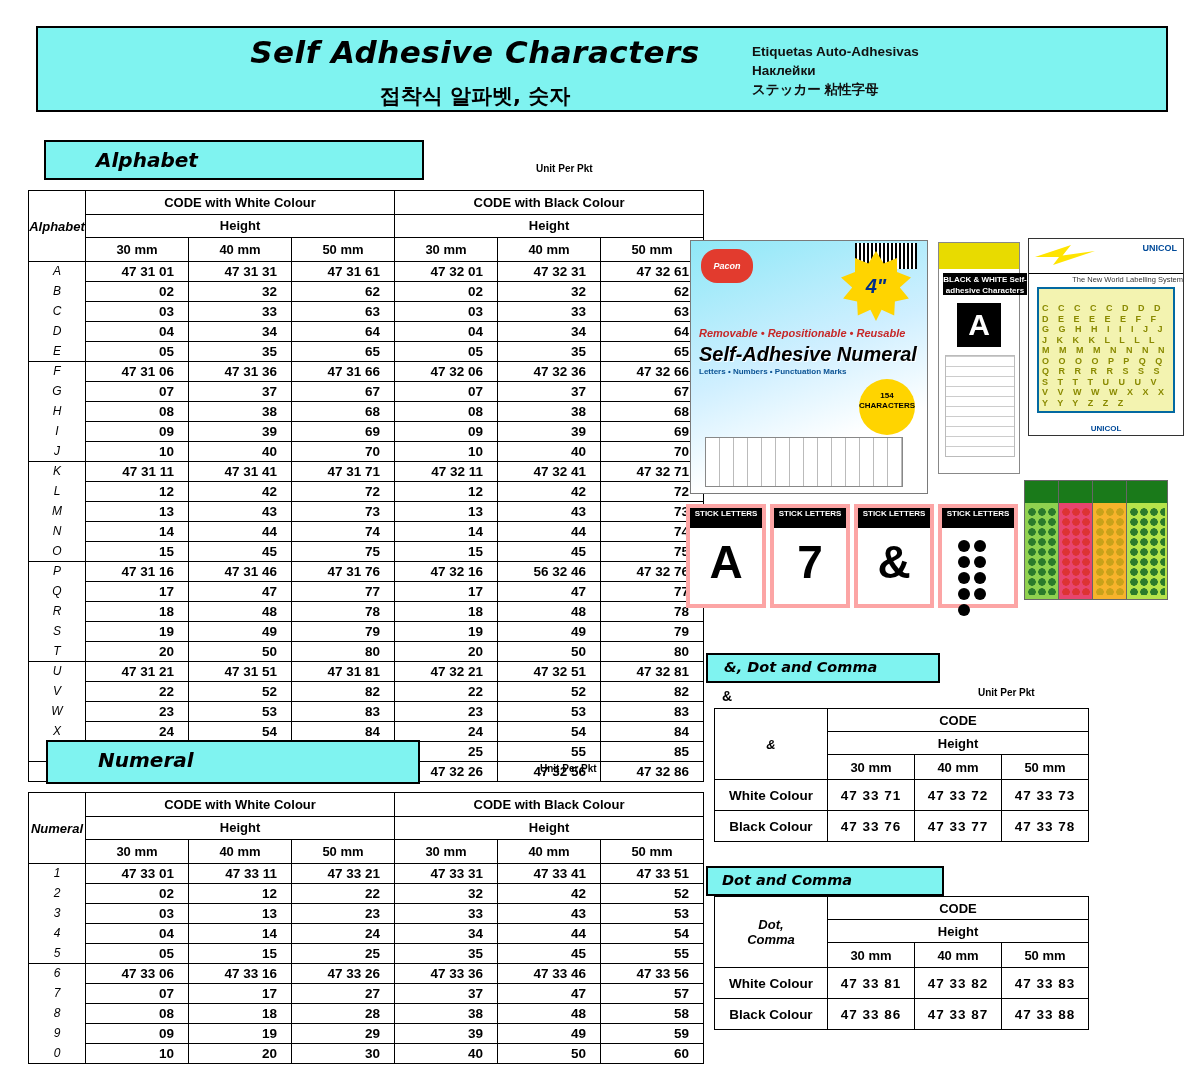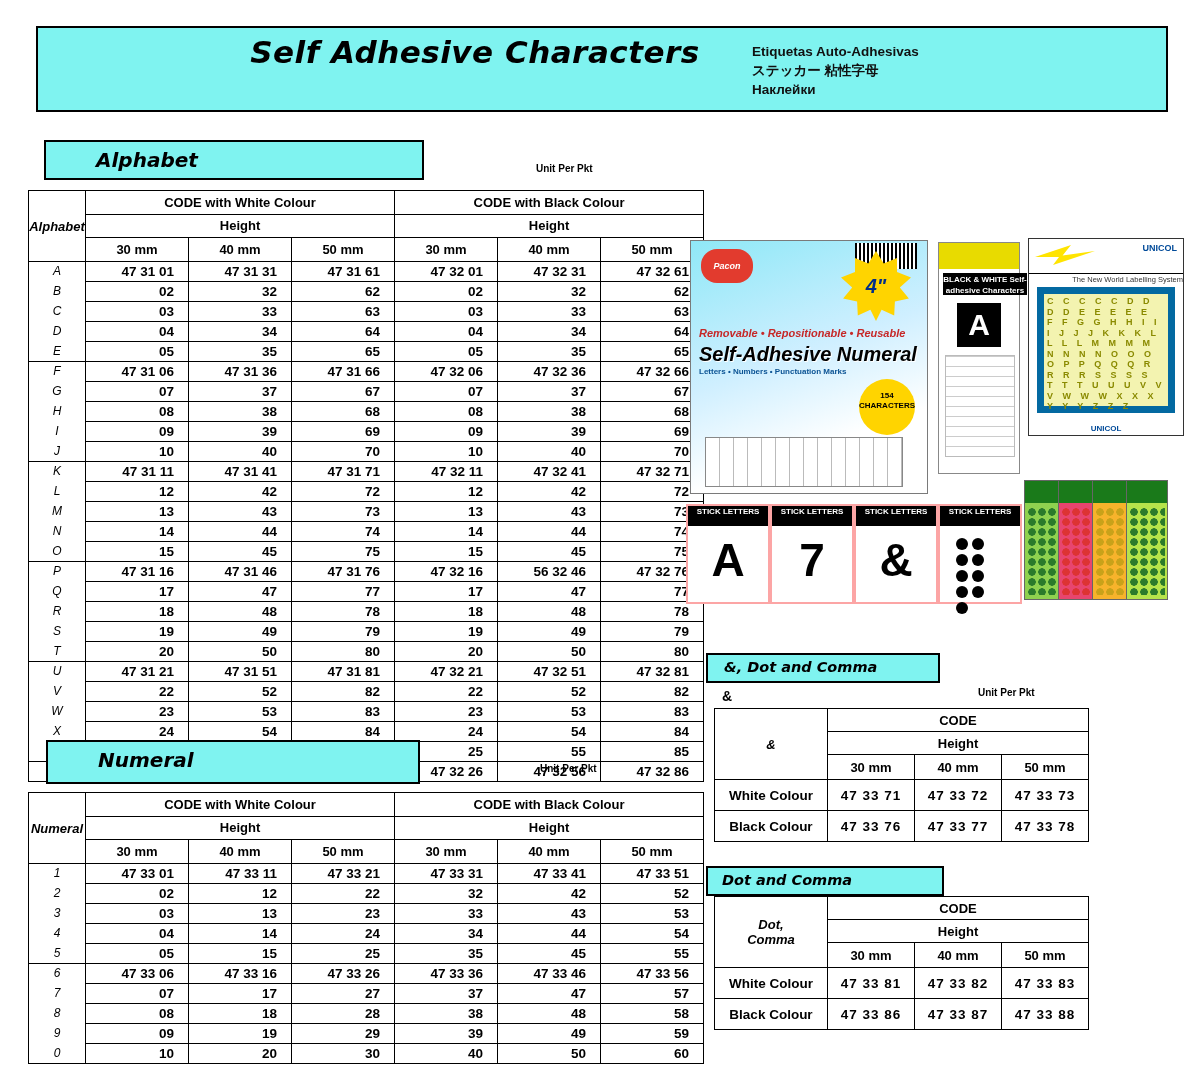--- a/index.html
+++ b/index.html
@@ -109,25 +109,25 @@
      color:#fff;font-size:30px;font-weight:bold;text-align:center;line-height:44px;}
   .pk-bw .rows{position:absolute;left:6px;top:112px;width:68px;height:100px;
      background:repeating-linear-gradient(0deg,#fff 0 9px,#ccc 9px 10px);border:1px solid #bbb;}
 
   .pk-unicol{left:352px;top:2px;width:154px;height:196px;background:#fff;border:1px solid #333;}
   .pk-unicol .hdr2{position:absolute;left:0;top:0;width:100%;height:34px;background:#fff;border-bottom:1px solid #000;}
   .pk-unicol .hdr2 .flash{position:absolute;left:6px;top:6px;width:60px;height:20px;background:#ffe400;
      clip-path:polygon(0 60%,60% 0,46% 52%,100% 30%,30% 100%,40% 60%);}
   .pk-unicol .hdr2 .nm{position:absolute;right:6px;top:4px;font-size:9px;font-weight:bold;color:#004a99;}
   .pk-unicol .cap{position:absolute;left:0;top:36px;width:100%;text-align:right;font-size:7.5px;color:#333;}
-  .pk-unicol .sheet{position:absolute;left:8px;top:48px;width:138px;height:126px;background:#f3f3b0;border:7px solid #0369a1;
-     font-size:9px;line-height:10.5px;color:#8a8a00;letter-spacing:3.5px;padding:2px 3px;box-sizing:border-box;font-weight:bold;}
+  .pk-unicol .sheet{position:absolute;left:8px;top:48px;width:138px;height:126px;background:#f3f3b0;border:2px solid #0369a1;
+     font-size:9px;line-height:10.5px;color:#8a8a00;letter-spacing:3.5px;padding:14px 3px;box-sizing:border-box;font-weight:bold;}
   .pk-unicol .foot{position:absolute;left:0;bottom:2px;width:100%;text-align:center;font-size:8px;font-weight:bold;color:#004a99;}
 
-  .stick{position:absolute;top:268px;width:72px;height:96px;background:#fff;border:2px solid #fca5a5;padding-left:8px;}
+  .stick{position:absolute;top:268px;width:72px;height:96px;background:#fff;border:4px solid #fca5a5;}
   .stick .lab{position:absolute;left:0;top:0;width:100%;height:20px;background:#000;color:#fff;
      font-size:8px;font-weight:bold;text-align:center;line-height:9px;padding-top:1px;box-sizing:border-box;}
   .stick .glyph{position:absolute;left:0;top:24px;width:100%;height:60px;font-size:46px;font-weight:bold;
      text-align:center;line-height:60px;}
   .stick .dots{position:absolute;left:14px;top:30px;width:46px;height:50px;}
   .stick .dots i{display:block;float:left;width:12px;height:12px;border-radius:50%;background:#000;margin:2px;}
   #stick1{left:10px;} #stick2{left:94px;} #stick3{left:178px;} #stick4{left:262px;}
 
   .dotpkts{position:absolute;left:348px;top:244px;width:168px;height:124px;}
   .dotpkts div{position:absolute;top:0;width:40px;height:118px;border:1px solid #666;}
@@ -146,24 +146,25 @@
   .rt .rowlbl{font-weight:bold;font-size:13.5px;text-align:center;width:112px;}
   .rt .val{font-weight:bold;font-size:13.5px;letter-spacing:1px;width:86px;}
 </style>
 </head>
 <body>
 
 <div class="page">
 
   <div class="header-bar"></div>
   <div class="header-title">Self Adhesive Characters</div>
+  <div class="header-sub">접착식 알파벳, 숫자</div>
   <div class="header-trans">
     <div>Etiquetas Auto-Adhesivas</div>
+    <div>Наклейки</div>
     <div>ステッカー      粘性字母</div>
-    <div>Наклейки</div>
   </div>
 
   <div class="sect-tab" id="tab-alphabet">
     <span>Alphabet</span>
   </div>
   <div class="unit-label" id="unit-alpha">Unit Per Pkt</div>
 
   <table class="grid maintable" id="alphabet-table" style="left:28px;top:190px;">
     <tbody>
         <tr>

